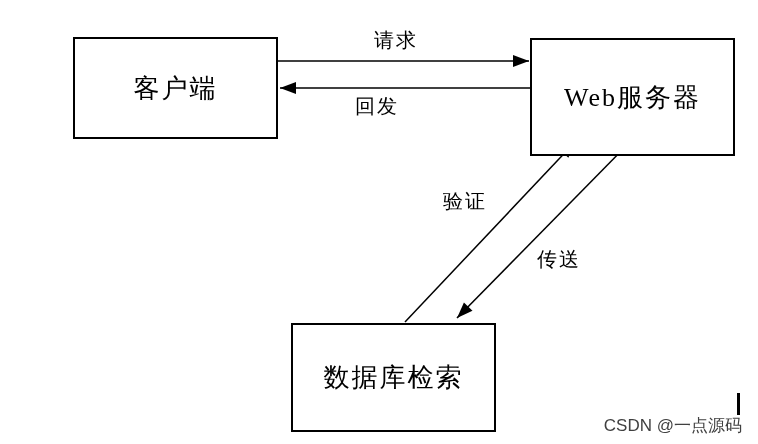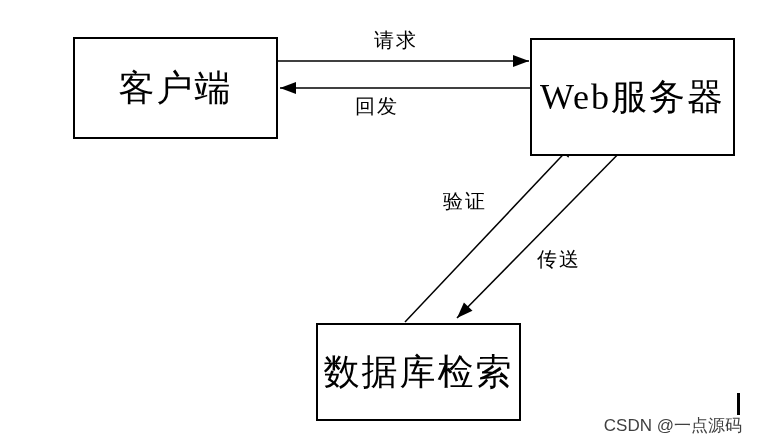--- a/index.html
+++ b/index.html
@@ -17,28 +17,28 @@
     width: 758px; height: 444px;
   }
   .edges-svg line { stroke: #000000; stroke-width: 1.5; }
   .node {
     position: absolute;
     border: 2px solid #000000;
     background: #ffffff;
     display: flex;
     align-items: center;
     justify-content: center;
-    font-size: 36px;
+    font-size: 26px;
     color: #000000;
     box-sizing: border-box;
     letter-spacing: 2px;
   }
   .node-client  { left: 73px;  top: 37px;  width: 205px; height: 102px; }
   .node-web     { left: 530px; top: 38px;  width: 205px; height: 118px; }
-  .node-db      { left: 316px; top: 323px; width: 205px; height: 98px;  }
+  .node-db      { left: 291px; top: 323px; width: 205px; height: 109px;  }
   .edge-label {
     position: absolute;
     font-size: 20px;
     color: #000000;
     white-space: nowrap;
     letter-spacing: 2px;
   }
   .label-request  { left: 355px; top: 27px;  width: 82px; text-align: center; }
   .label-response { left: 355px; top: 93px;  width: 82px; }
   .label-verify   { left: 443px; top: 188px; }

